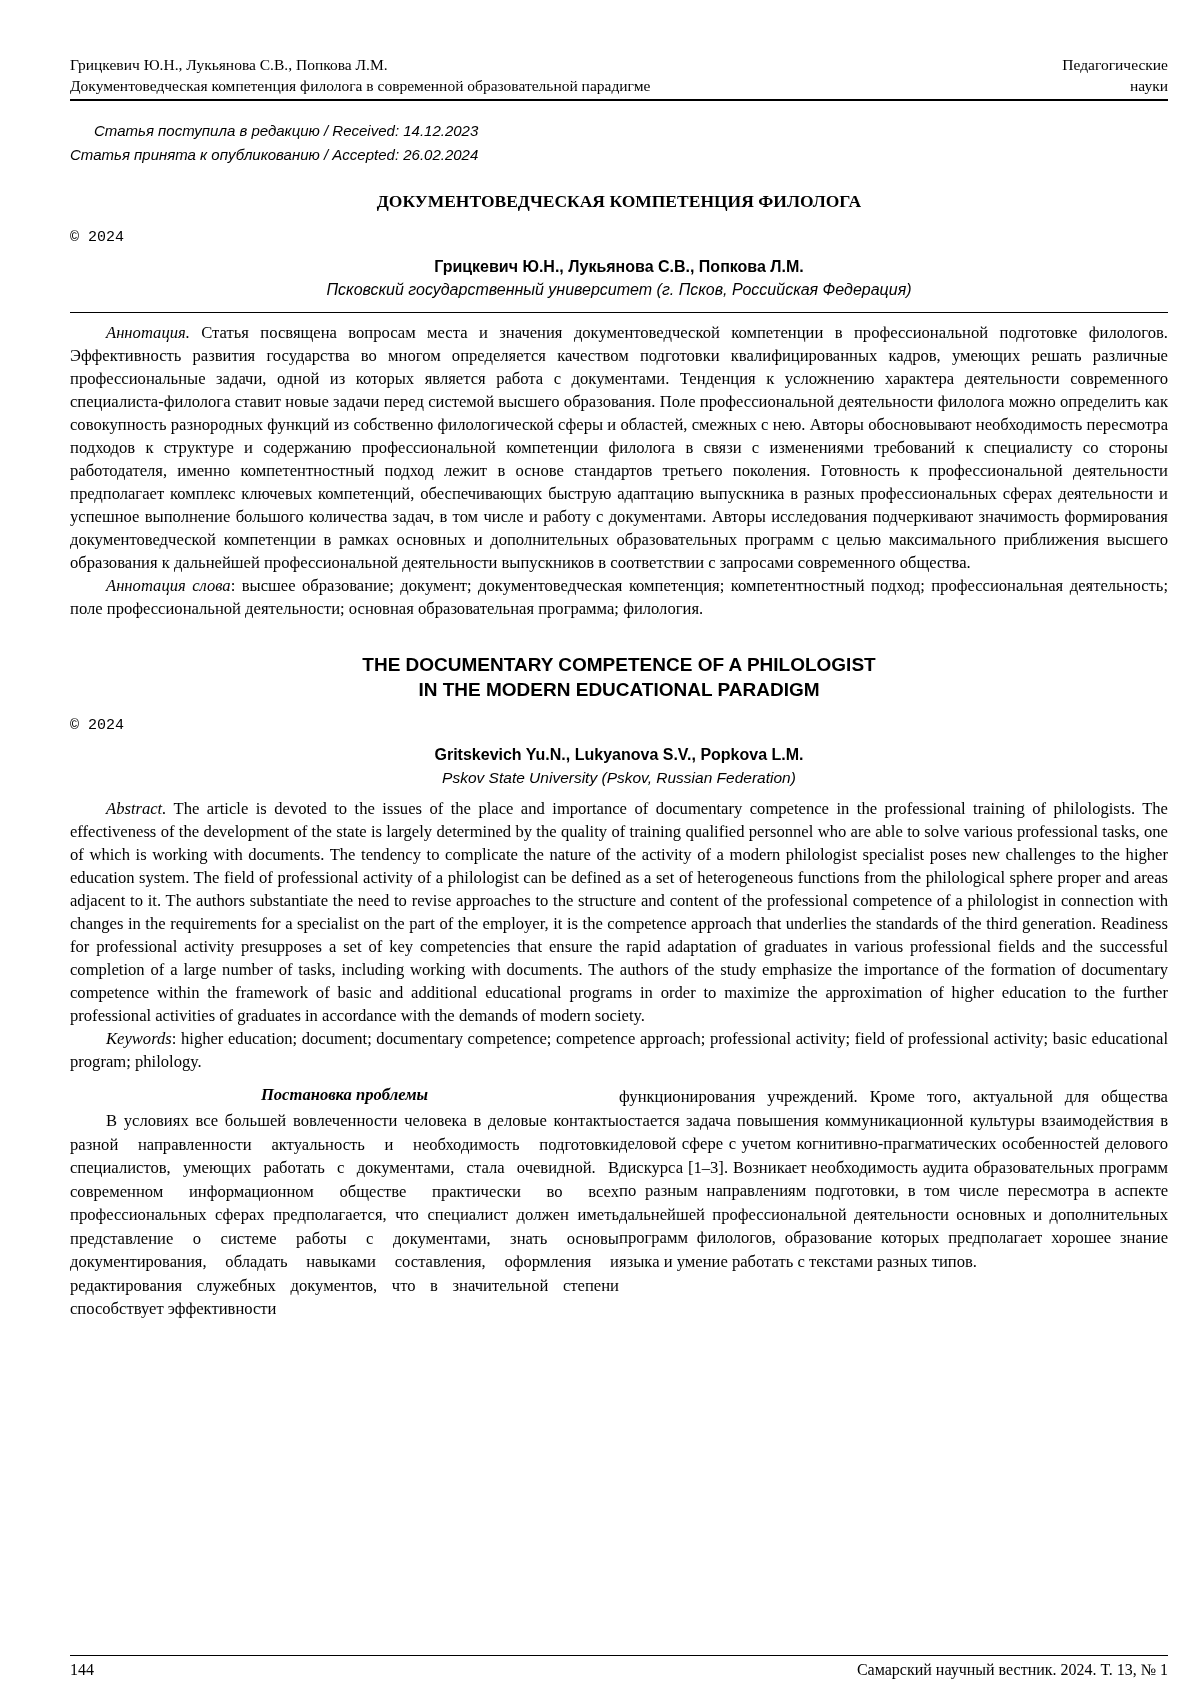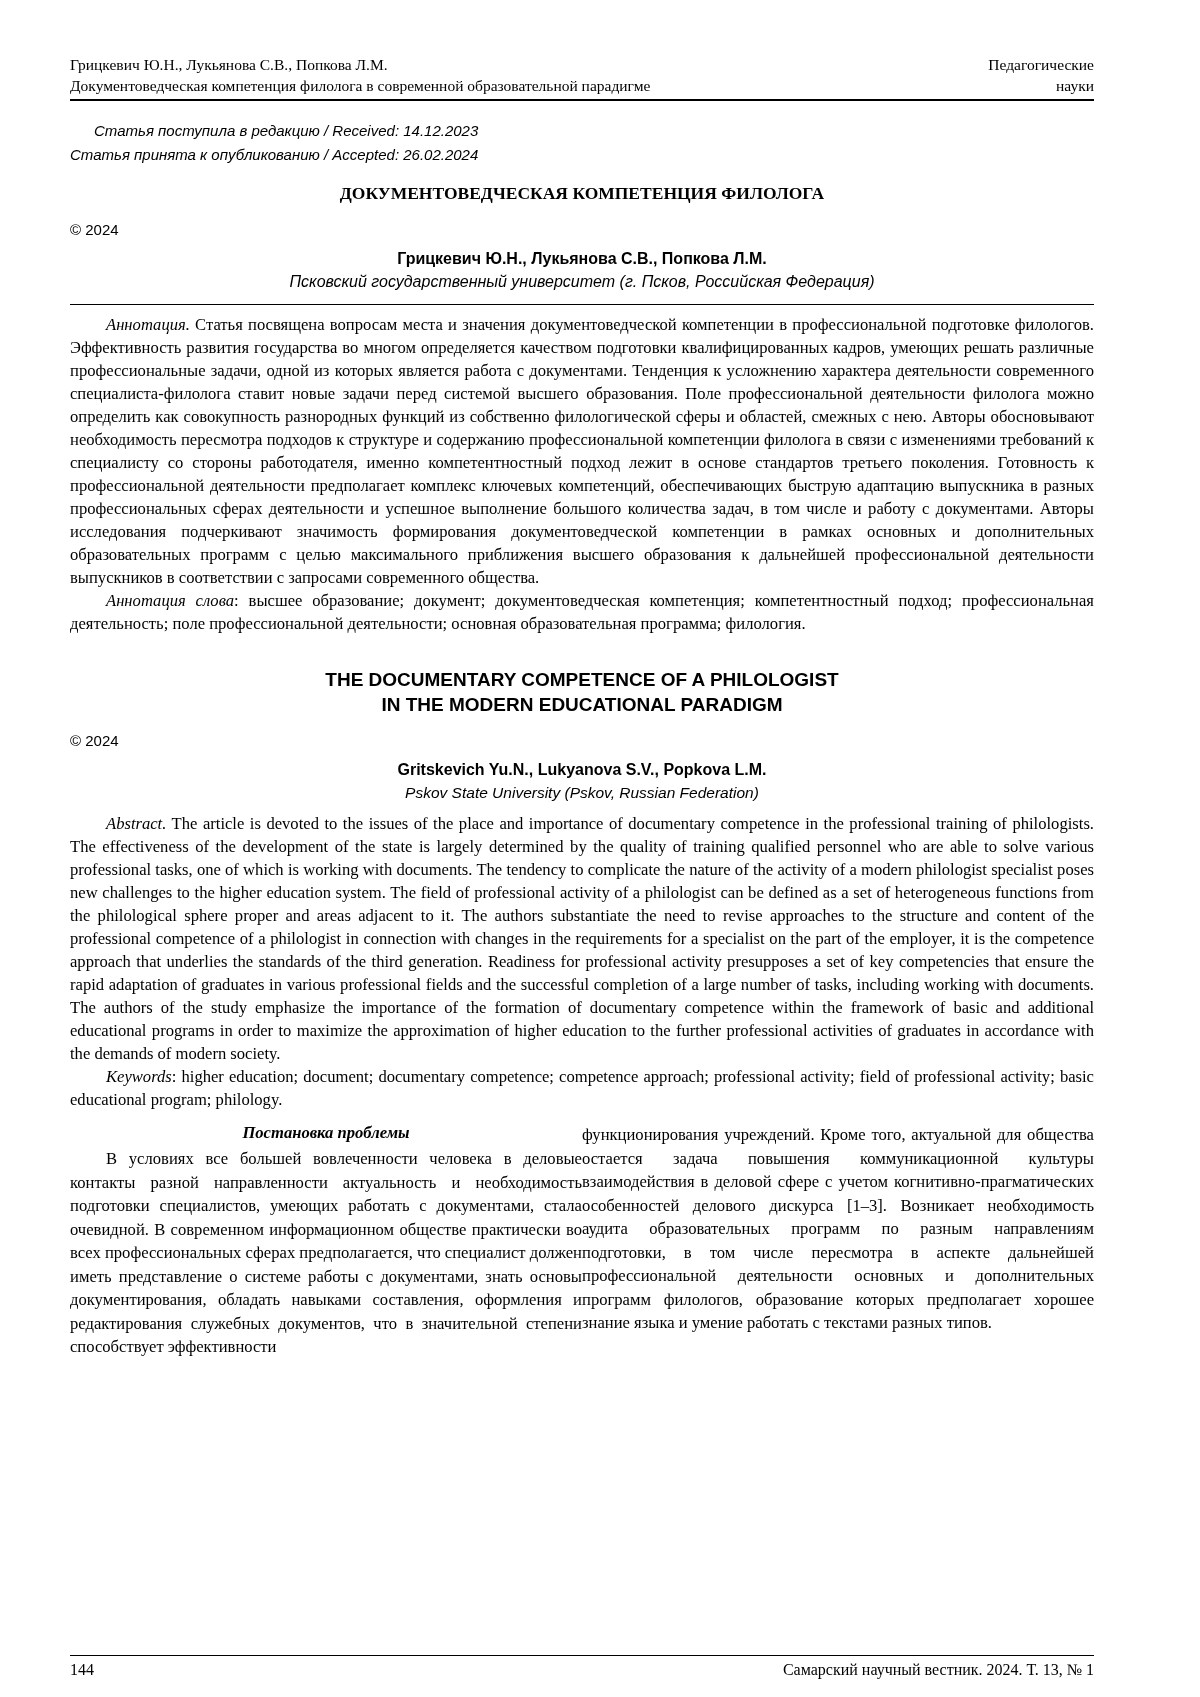--- a/index.html
+++ b/index.html
@@ -1,33 +1,33 @@
 <!DOCTYPE html>
 <html lang="ru"><head>
 <meta charset="utf-8">
 <style>
   * { margin:0; padding:0; box-sizing:border-box; }
   html,body { background:#ffffff; }
   .page {
     width:1200px; height:1697px; margin:0 auto;
     background:#fff; color:#000;
-    padding:54px 106px 18px 70px;
+    padding:54px 32px 18px 70px;
     font-family:"Liberation Serif", serif;
     display:flex; flex-direction:column; overflow:hidden;
   }
   
   .running-head { display:flex; justify-content:space-between; align-items:flex-start; font-size:15.5px; line-height:21px; }
   .rh-right { text-align:right; }
   .rule-head { border-top:2px solid #000; margin-top:3px; }
   
   .meta-row { display:flex; justify-content:space-between; margin-top:18px; font-family:"Liberation Sans", sans-serif; font-size:15px; line-height:24px; }
   .meta-right { text-align:right; font-style:italic; }
   
-  .title-ru { margin-top:14px; text-align:center; font-weight:bold; font-size:17.5px; line-height:25px; }
-  .copyright { margin-top:15px; font-family:Liberation Sans, sans-serif; font-size:15px; }
+  .title-ru { margin-top:22px; text-align:center; font-weight:bold; font-size:17.5px; line-height:25px; }
+  .copyright { margin-top:15px; font-family:Liberation Mono, monospace; font-size:15px; }
   .authors-ru { margin-top:12px; text-align:center; font-family:"Liberation Sans", sans-serif; font-weight:bold; font-size:16px; }
   .affil-ru { margin-top:5px; text-align:center; font-family:"Liberation Sans", sans-serif; font-style:italic; font-size:16px; }
   .rule-thin { border-top:1.5px solid #000; margin-top:13px; }
   
   .para { margin-top:8px; text-align:justify; font-size:16.6px; line-height:23px; text-indent:36px; hyphens:auto; }
   .para .lbl { font-style:italic; }
   .para.keywords { margin-top:0; }
   
   .title-en { margin-top:32px; text-align:center; font-weight:bold; font-size:19px; line-height:25px; font-family:"Liberation Sans", sans-serif; }
   .authors-en { margin-top:12px; text-align:center; font-family:"Liberation Sans", sans-serif; font-weight:bold; font-size:16px; }

